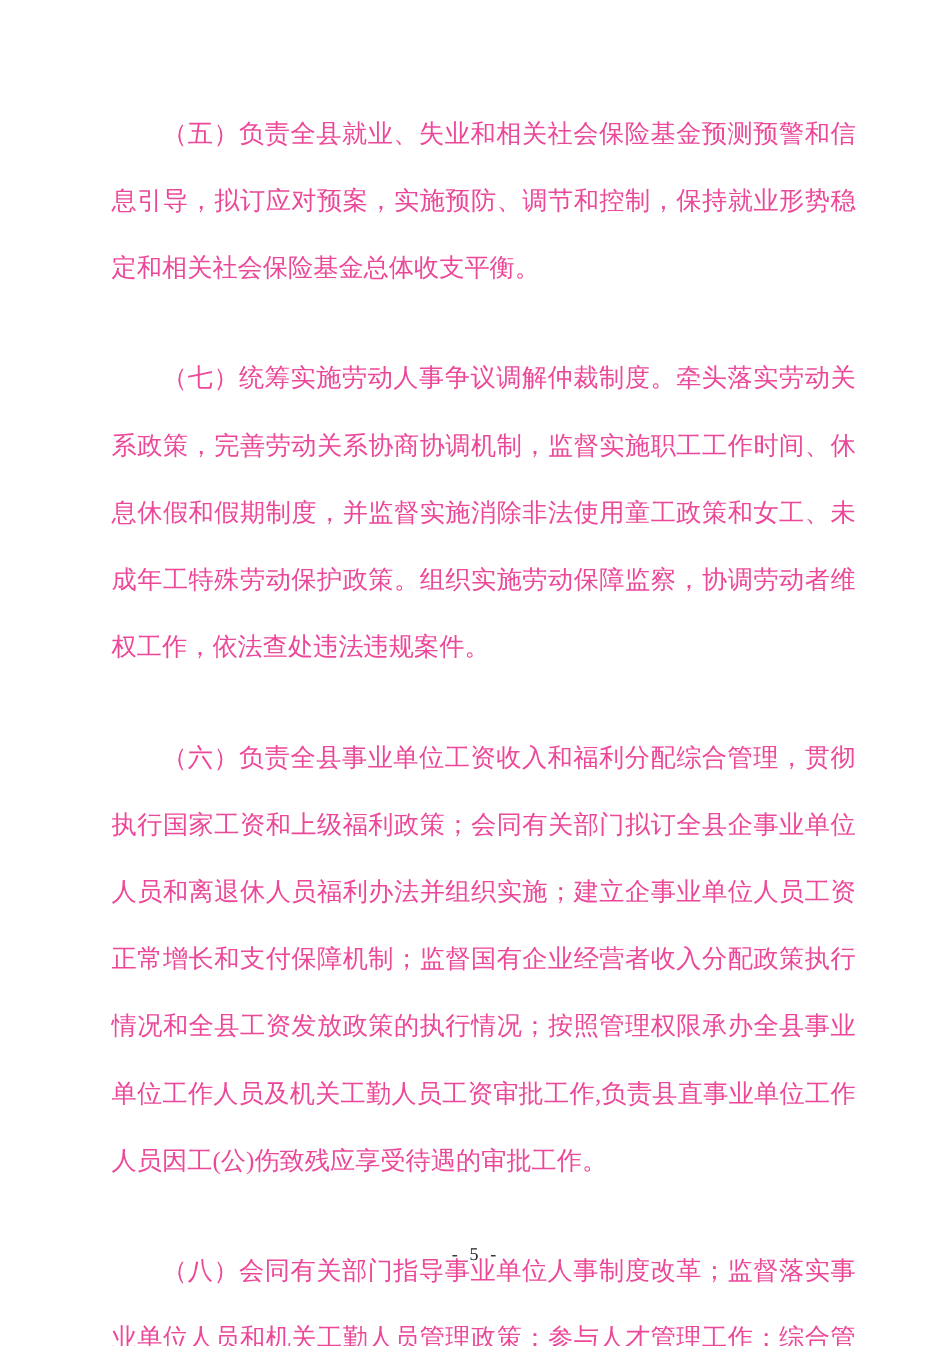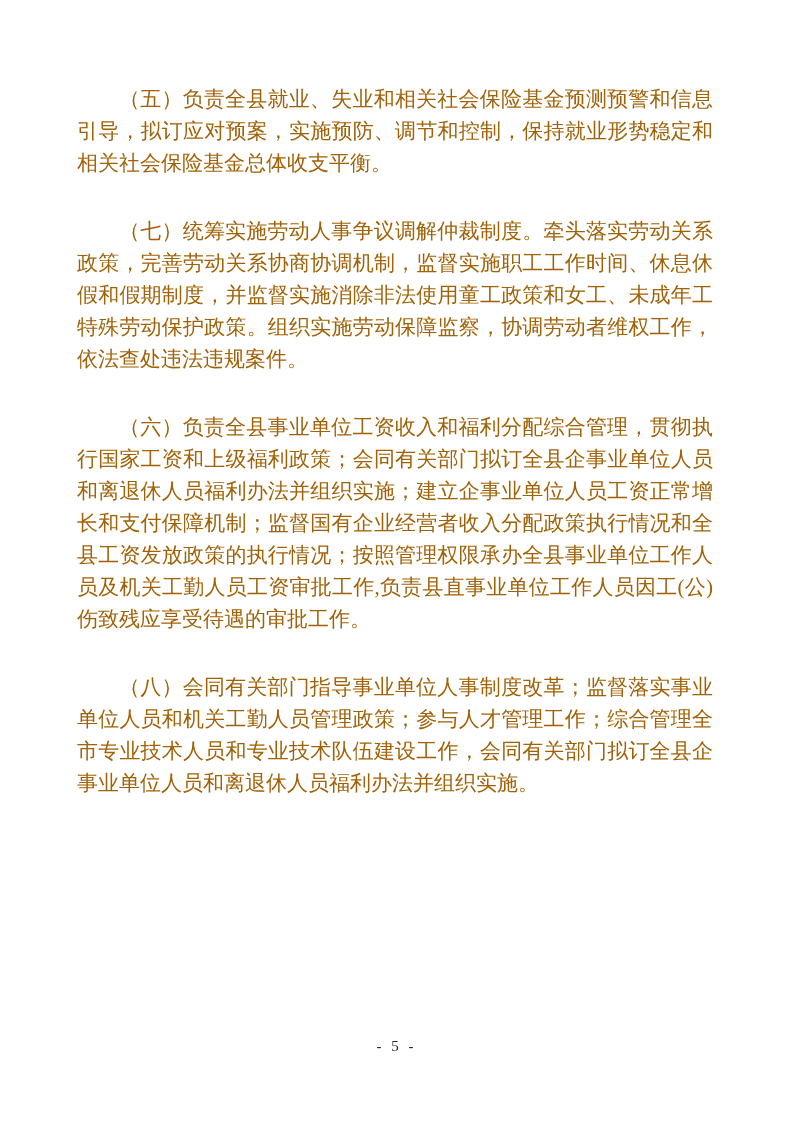--- a/index.html
+++ b/index.html
@@ -15,25 +15,25 @@
     overflow: hidden;
     font-family: "Liberation Serif", "DejaVu Serif", serif;
   }
   .content {
     position: absolute;
     left: 77px;
     top: 83px;
     width: 636px;
   }
   .content p {
-    margin: 0 0 36px 0;
+    margin: 0 0 36px 16px;
     padding: 0;
     font-size: 21px;
-    line-height: 32px;
-    color: #a16207;
+    line-height: 56px;
+    color: #ec4899;
     text-align: justify;
     text-justify: inter-ideograph;
     text-indent: 2em;
     word-break: break-all;
   }
   .page-number {
     position: absolute;
     top: 1036px;
     left: 0;
     width: 100%;

